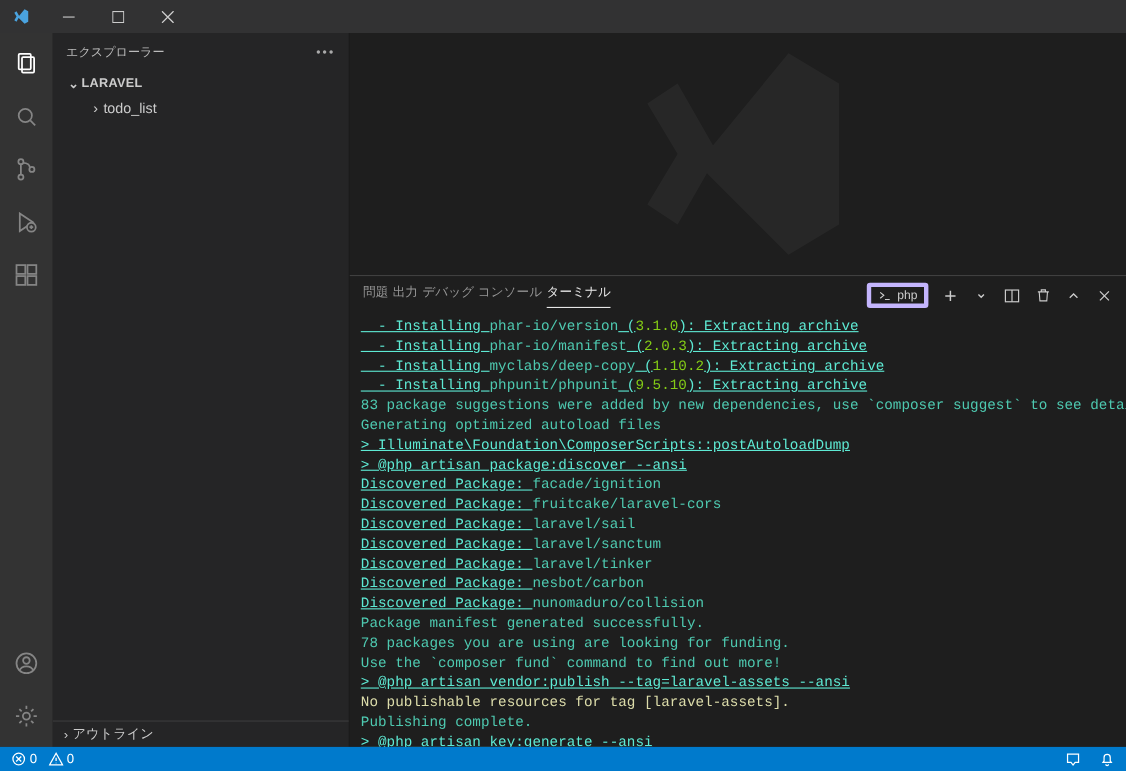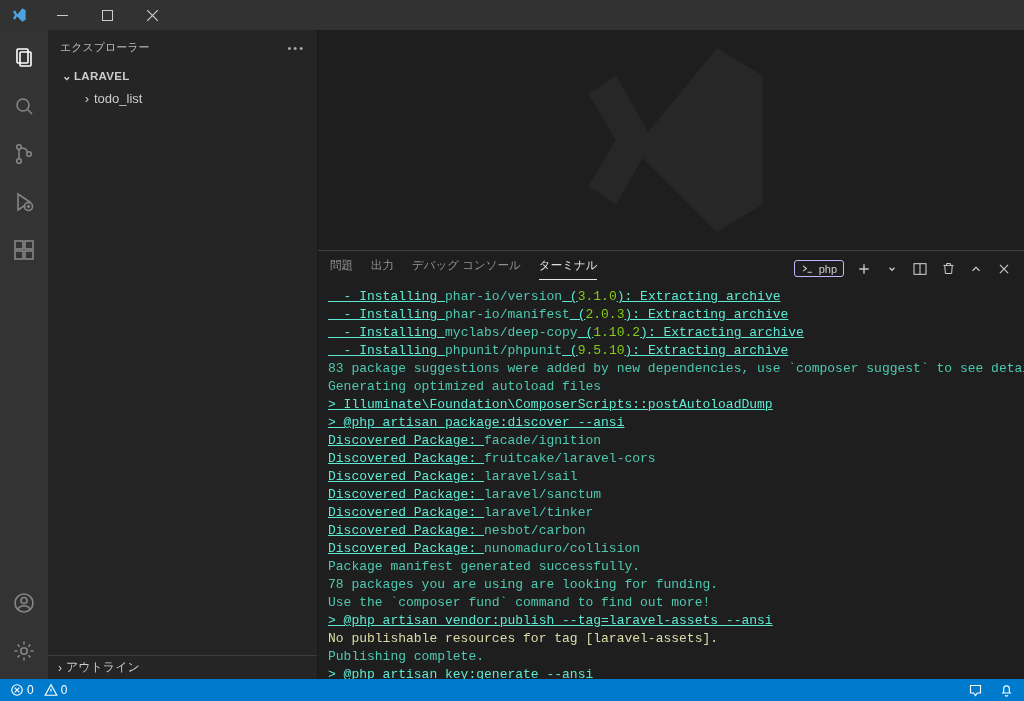--- a/index.html
+++ b/index.html
@@ -70,28 +70,28 @@
       background: #1e1e1e;
       display:flex; align-items:center; justify-content:center;
       position: relative;
     }
     .editor-area .vsc-bg {
       opacity: 0.04; filter: grayscale(1);
     }
     
     .panel { flex:1; display:flex; flex-direction:column; border-top:1px solid #404040; min-height:0;}
     .panel-tabs {
-      height: 35px; display:flex; align-items:center; padding: 0 12px; gap: 18px;
+      height: 35px; display:flex; align-items:center; padding: 0 12px; gap: 4px;
       font-size: 11.5px; color:#969696;
     }
     .panel-tabs .tab { padding-bottom: 6px; cursor:default;}
     .panel-tabs .tab.active { color:#e7e7e7; border-bottom:1px solid #e7e7e7; }
     .panel-tabs .spacer { flex:1; }
     .panel-tabs .rightctl { display:flex; align-items:center; gap:12px; color:#ccc; }
-    .panel-tabs .termlabel { display:flex; align-items:center; gap:5px; border:1px solid #c4b5fd; padding:1px 6px; border-radius:3px; font-size:11px;}
+    .panel-tabs .termlabel { display:flex; align-items:center; gap:5px; border:4px solid #c4b5fd; padding:1px 6px; border-radius:3px; font-size:11px;}
     .panel-tabs .ico { width:16px; height:16px; display:flex; align-items:center; justify-content:center; }
     
     .terminal {
       flex:1; overflow:hidden;
       padding: 2px 10px 4px 10px;
       font-family: "Consolas","Courier New",monospace;
       font-size: 13px; line-height: 18px;
       color: #cccccc;
       white-space: pre;
     }

